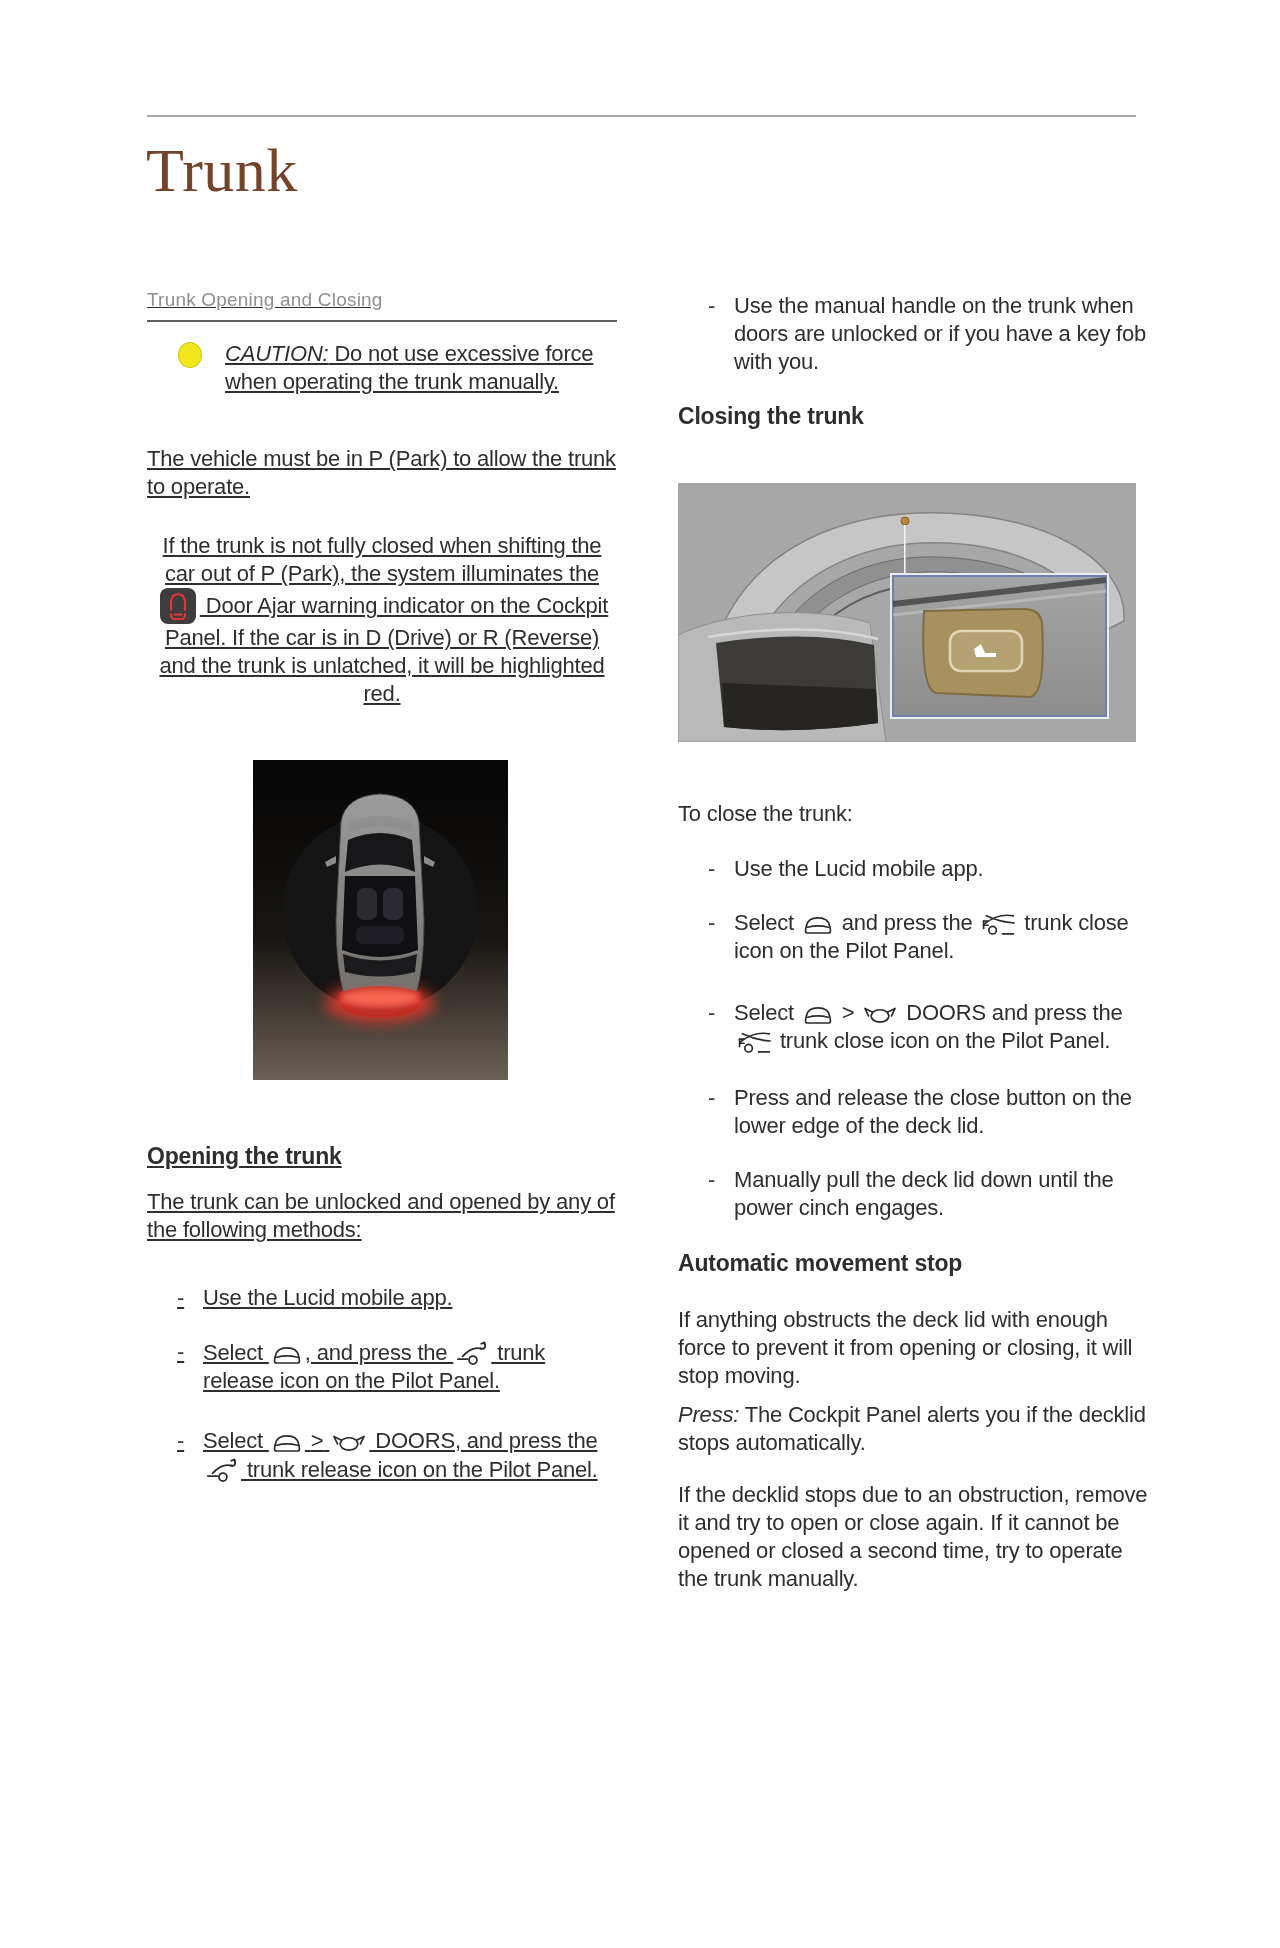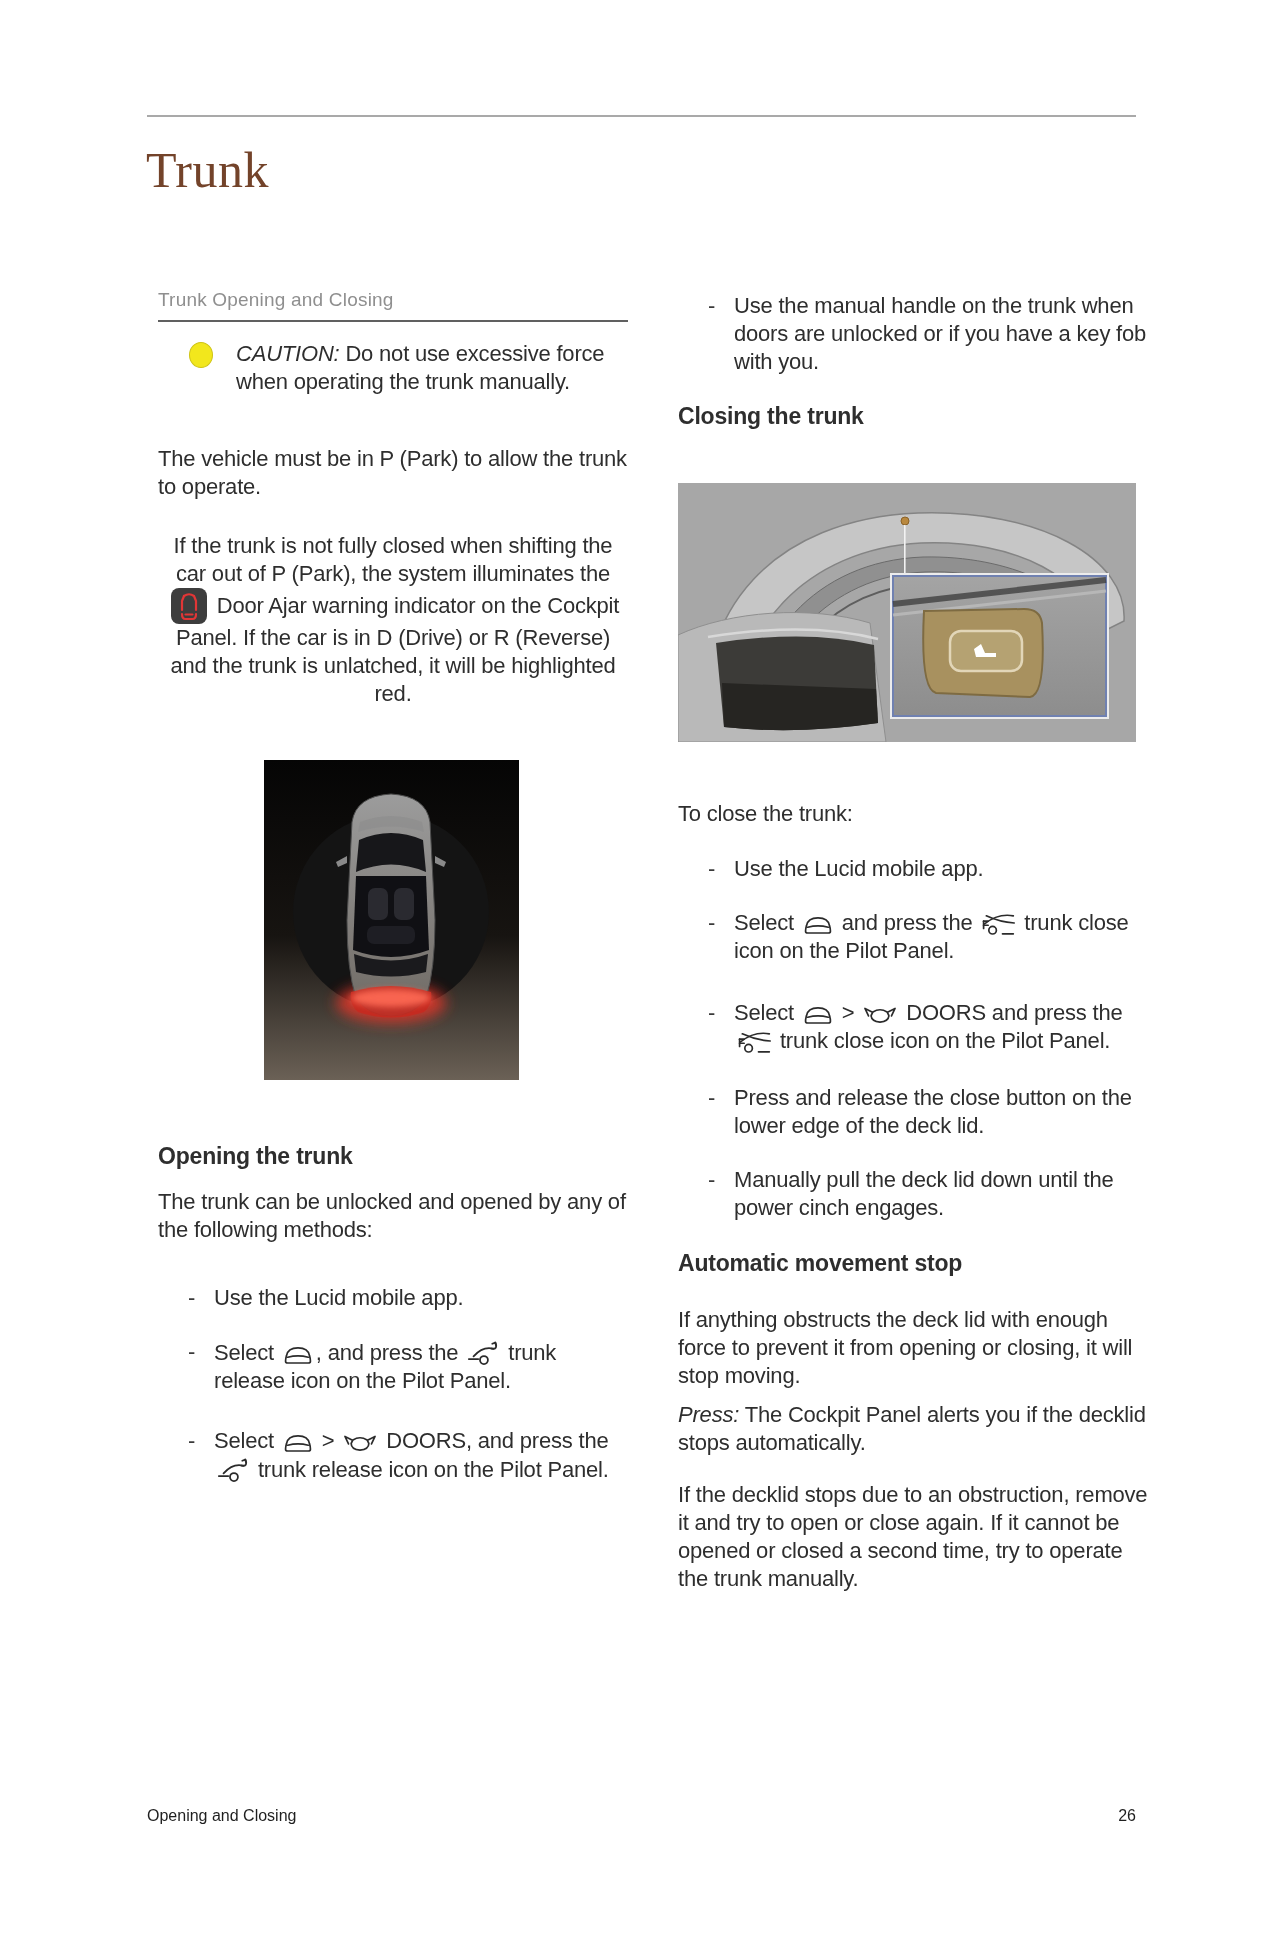--- a/index.html
+++ b/index.html
@@ -2,23 +2,23 @@
 <html><head>
 <meta charset="utf-8">
 <style>
   html,body{margin:0;padding:0;background:#ffffff;}
   .page{position:relative;width:1280px;height:1948px;background:#ffffff;
         font-family:"Liberation Sans",sans-serif;color:#2e2e2e;
         font-size:22px;letter-spacing:-0.2px;line-height:28px;overflow:hidden;}
   .top-rule{position:absolute;left:147px;right:144px;top:115px;border-top:2px solid #a9a9a9;}
   .doc-title{position:absolute;left:146px;top:138px;margin:0;
              font-family:"Liberation Serif",serif;font-weight:400;
-             font-size:50px;line-height:64px;color:#73432a;letter-spacing:0.5px;}
+             font-size:62px;line-height:64px;color:#73432a;letter-spacing:0.5px;}
   .col{position:absolute;width:470px;}
-  .col-left{left:158px;top:288px;}
+  .col-left{left:147px;top:288px;text-decoration:underline;}
   .col-right{left:678px;top:292px;}
   .subhead{font-size:19px;line-height:24px;color:#8f8f8f;letter-spacing:0.2px;}
   .subrule{margin-top:8px;border-top:2px solid #606060;height:0;}
   p{margin:0;}
   .notice{display:flex;}
   .notice .dot-cell{flex:0 0 78px;}
   .dot{width:22px;height:24px;border-radius:50%;margin-left:31px;margin-top:2px;}
   .dot-warning{background:#cf1f2f;}
   .dot-caution{background:#f2e71c;border:1px solid #cfc416;}
   .notice-label,.note-label{font-style:italic;}
@@ -269,18 +269,14 @@
     <h3 class="h3 mt-autohead">Automatic movement stop</h3>
 
     <p class="mt-autop1">If anything obstructs the deck lid with enough force to prevent it from opening or closing, it will stop moving.</p>
 
     <p class="mt-note"><span class="note-label">Press:</span><span> The Cockpit Panel alerts you if the decklid stops automatically.</span></p>
 
     <p class="mt-autop2">If the decklid stops due to an obstruction, remove it and try to open or close again. If it cannot be opened or closed a second time, try to operate the trunk manually.</p>
 
   </div>
 
-  <div class="footer">
-    <span>Opening and Closing</span>
-    <span>26</span>
-  </div>
 
 </div>
 
 </body></html>

